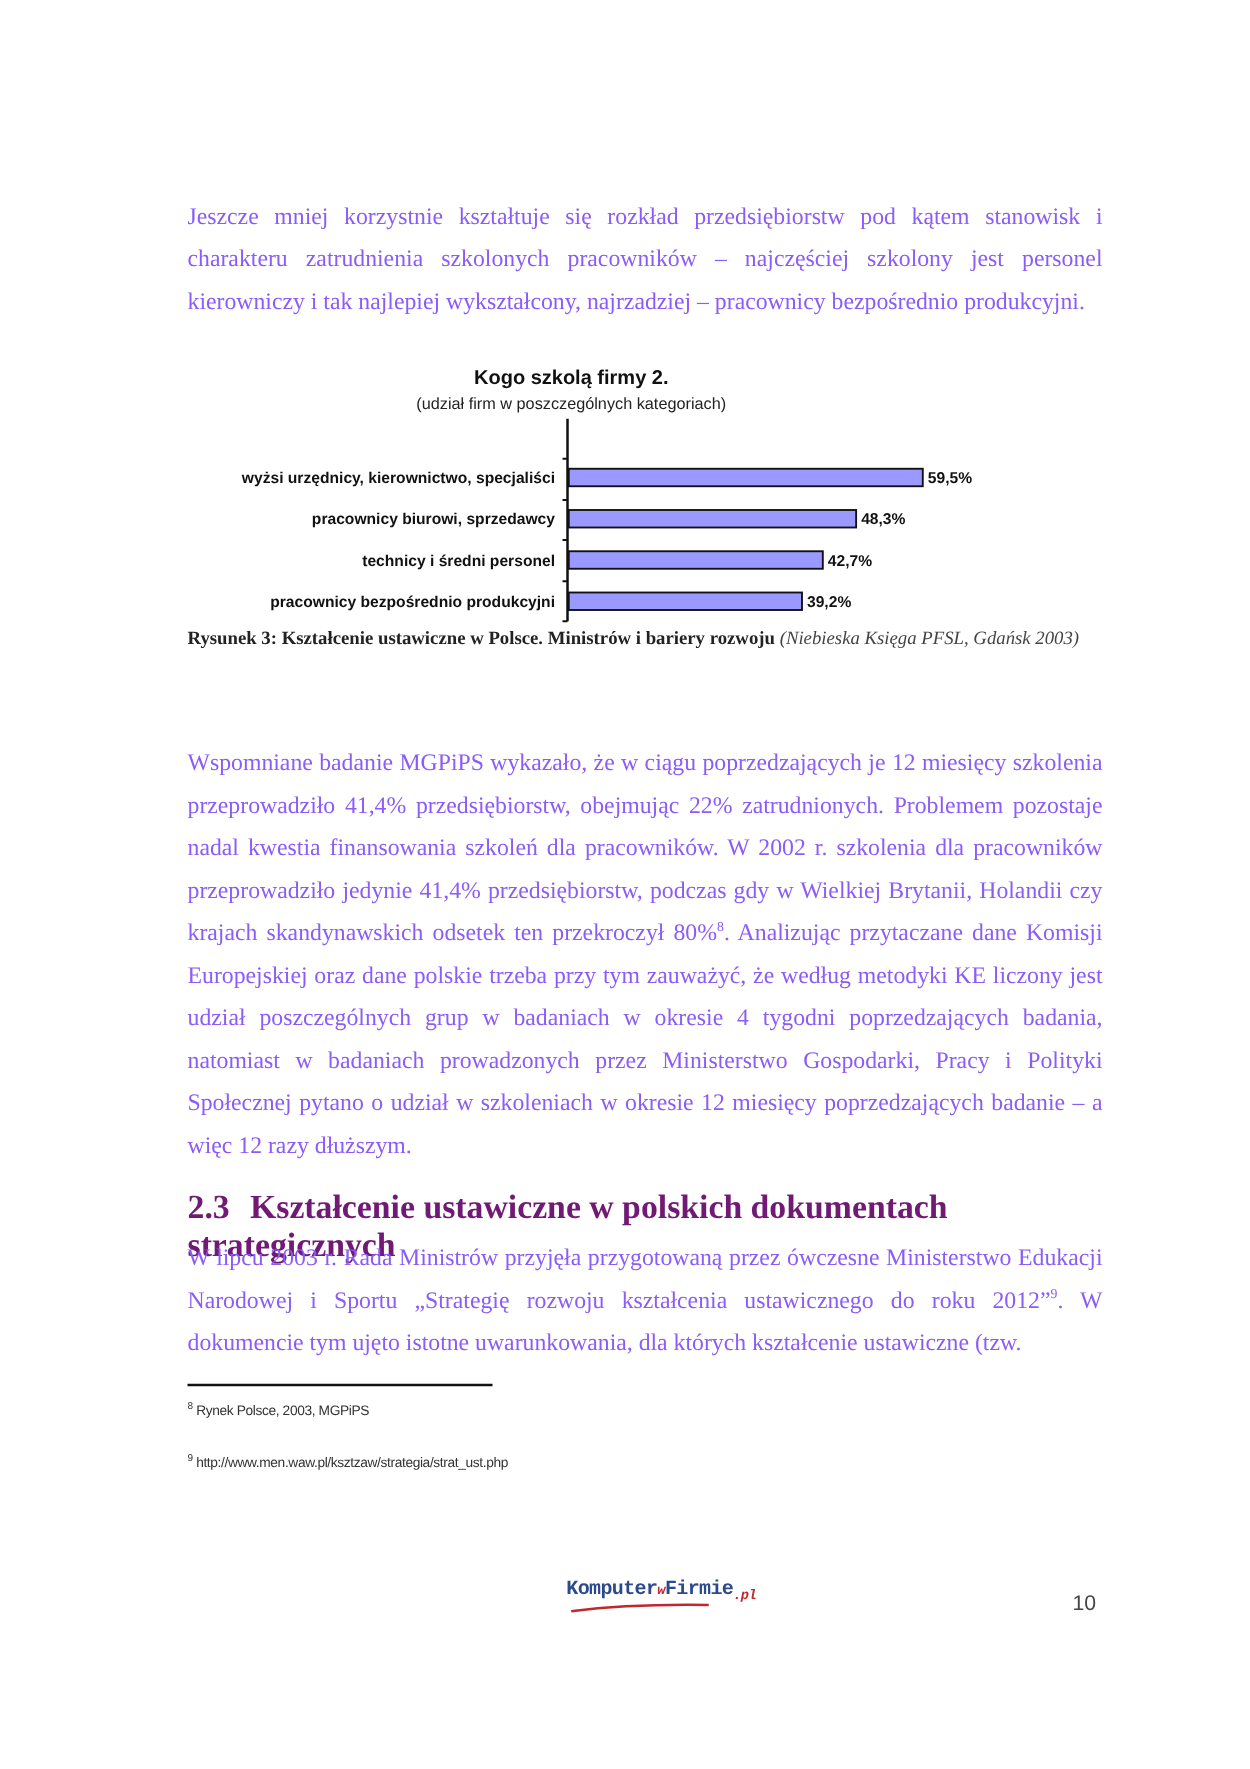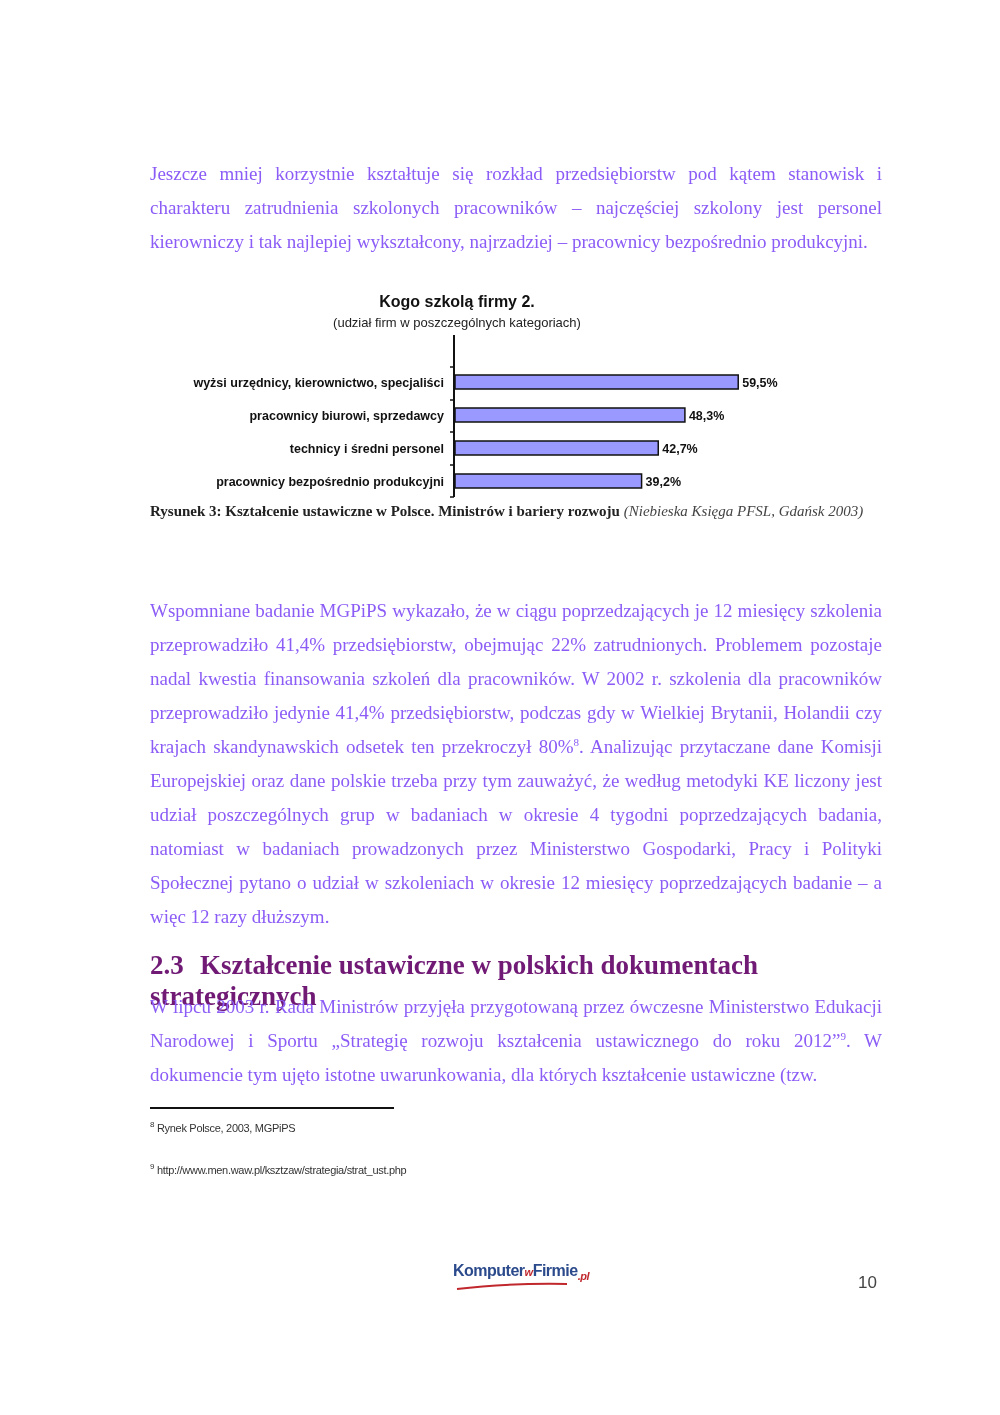--- a/index.html
+++ b/index.html
@@ -33,21 +33,21 @@
   .fn {
     position: absolute; left: 150px;
     font-family: "Liberation Sans", "DejaVu Sans", sans-serif;
     font-size: 11px; color: #333; letter-spacing: -0.3px;
   }
   .fn sup { font-size: 8px; }
   #fn8 { top: 1120px; }
   #fn9 { top: 1162px; }
   #logo {
     position: absolute; left: 453px; top: 1262px;
-    font-family: Liberation Sans, sans-serif;
+    font-family: Liberation Mono, monospace;
     font-weight: bold; font-size: 16px; color: #2b4a8c; letter-spacing: -0.5px;
   }
   #logo .w { color: #c0282d; font-style: italic; font-size: 11px; }
   #logo .pl { color: #c0282d; font-style: italic; font-size: 11px; vertical-align: -4px; }
   #logo-swoosh { position: absolute; left: 455px; top: 1281px; }
   #page-number {
     position: absolute; left: 858px; top: 1273px;
     font-family: "Liberation Sans", "DejaVu Sans", sans-serif;
     font-size: 17px; color: #444;
   }

